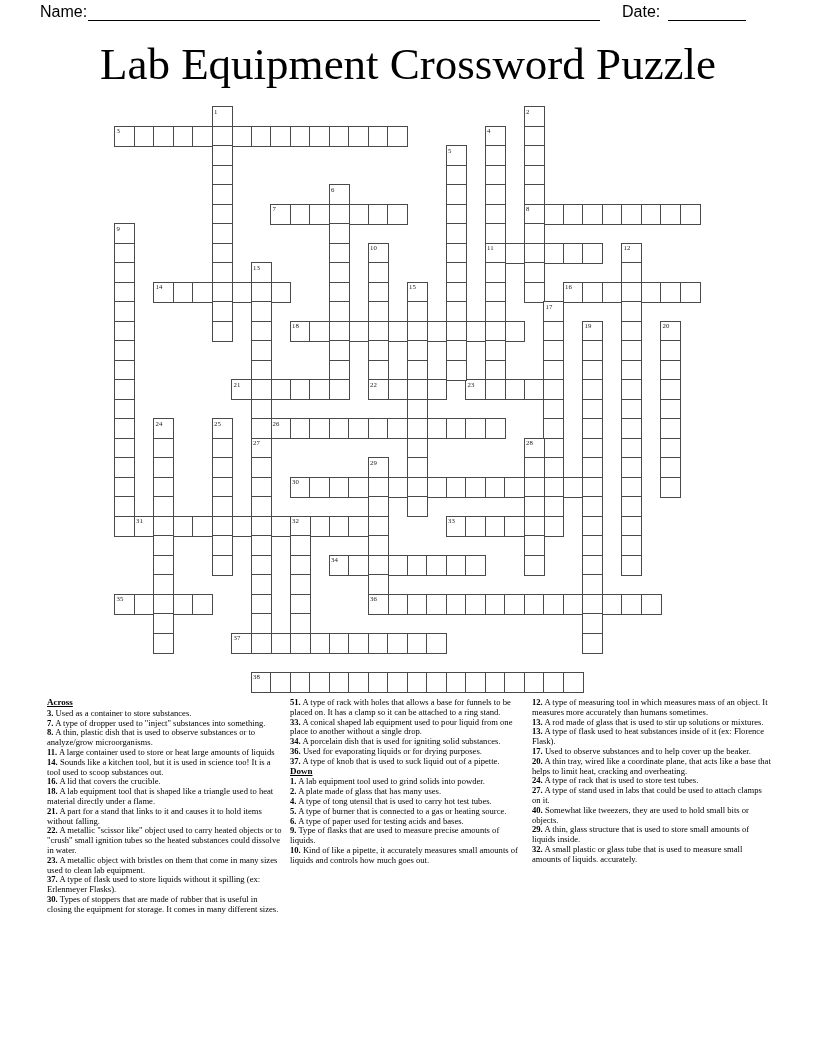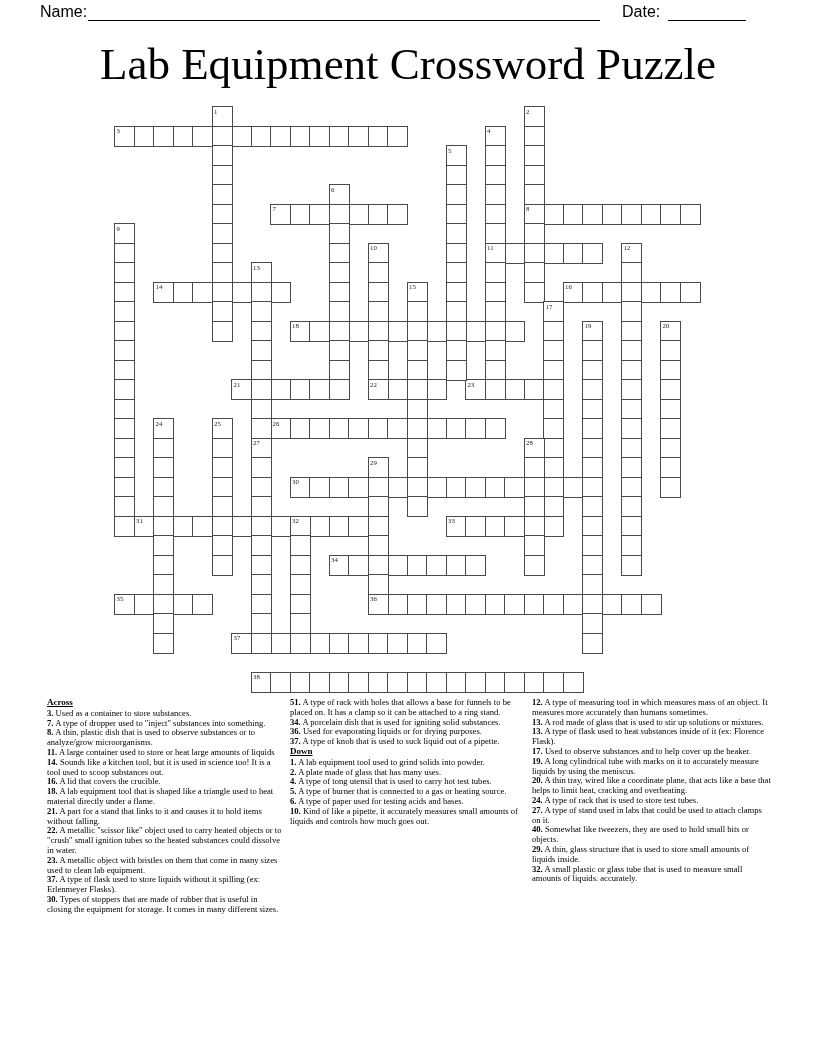--- a/index.html
+++ b/index.html
@@ -487,37 +487,38 @@
       <div class="clue"><b>16.</b> A lid that covers the crucible.</div>
       <div class="clue"><b>18.</b> A lab equipment tool that is shaped like a triangle used to heat material directly under a flame.</div>
       <div class="clue"><b>21.</b> A part for a stand that links to it and causes it to hold items without falling.</div>
       <div class="clue"><b>22.</b> A metallic "scissor like" object used to carry heated objects or to "crush" small ignition tubes so the heated substances could dissolve in water.</div>
       <div class="clue"><b>23.</b> A metallic object with bristles on them that come in many sizes used to clean lab equipment.</div>
       <div class="clue"><b>37.</b> A type of flask used to store liquids without it spilling (ex: Erlenmeyer Flasks).</div>
       <div class="clue"><b>30.</b> Types of stoppers that are made of rubber that is useful in closing the equipment for storage. It comes in many different sizes.</div>
     </div>
   <div class="clue-col c2">
       <div class="clue"><b>51.</b> A type of rack with holes that allows a base for funnels to be placed on. It has a clamp so it can be attached to a ring stand.</div>
+      <div class="clue"><b>33.</b> A conical shaped lab equipment used to pour liquid from one place to another without a single drop.</div>
       <div class="clue"><b>34.</b> A porcelain dish that is used for igniting solid substances.</div>
       <div class="clue"><b>36.</b> Used for evaporating liquids or for drying purposes.</div>
       <div class="clue"><b>37.</b> A type of knob that is used to suck liquid out of a pipette.</div>
       <div class="clue-head">Down</div>
       <div class="clue"><b>1.</b> A lab equipment tool used to grind solids into powder.</div>
       <div class="clue"><b>2.</b> A plate made of glass that has many uses.</div>
       <div class="clue"><b>4.</b> A type of tong utensil that is used to carry hot test tubes.</div>
       <div class="clue"><b>5.</b> A type of burner that is connected to a gas or heating source.</div>
       <div class="clue"><b>6.</b> A type of paper used for testing acids and bases.</div>
+      <div class="clue"><b>9.</b> Type of flasks that are used to measure precise amounts of liquids.</div>
       <div class="clue"><b>10.</b> Kind of like a pipette, it accurately measures small amounts of liquids and controls how much goes out.</div>
     </div>
   <div class="clue-col c3">
       <div class="clue"><b>12.</b> A type of measuring tool in which measures mass of an object. It measures more accurately than humans sometimes.</div>
       <div class="clue"><b>13.</b> A rod made of glass that is used to stir up solutions or mixtures.</div>
       <div class="clue"><b>13.</b> A type of flask used to heat substances inside of it (ex: Florence Flask).</div>
       <div class="clue"><b>17.</b> Used to observe substances and to help cover up the beaker.</div>
-      <div class="clue"><b>19.</b> A long cylindrical tube with marks on it to accurately measure liquids by using the meniscus.</div>
       <div class="clue"><b>20.</b> A thin tray, wired like a coordinate plane, that acts like a base that helps to limit heat, cracking and overheating.</div>
       <div class="clue"><b>24.</b> A type of rack that is used to store test tubes.</div>
       <div class="clue"><b>27.</b> A type of stand used in labs that could be used to attach clamps on it.</div>
       <div class="clue"><b>40.</b> Somewhat like tweezers, they are used to hold small bits or objects.</div>
       <div class="clue"><b>29.</b> A thin, glass structure that is used to store small amounts of liquids inside.</div>
       <div class="clue"><b>32.</b> A small plastic or glass tube that is used to measure small amounts of liquids. accurately.</div>
     </div>
 </div>
 
 </body></html>

